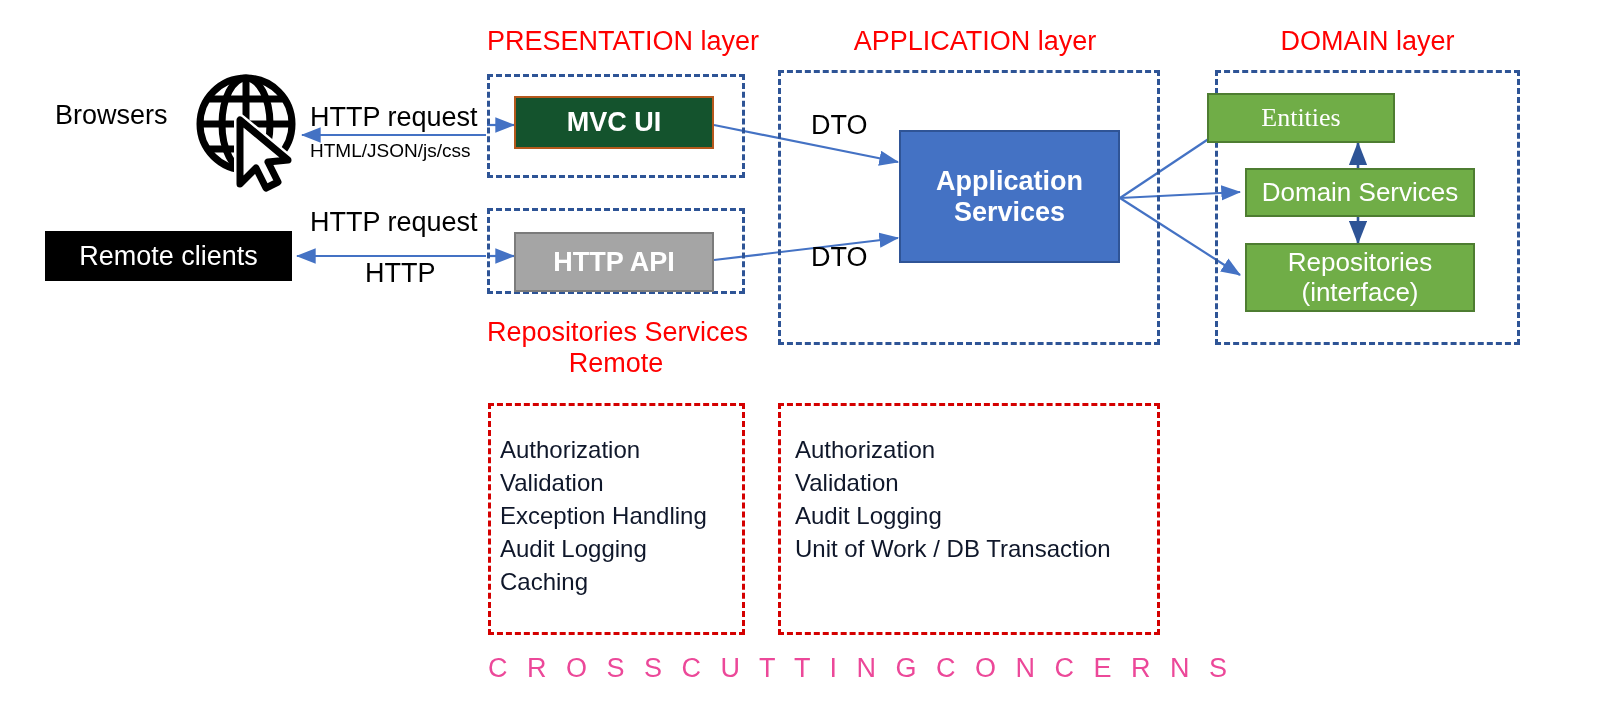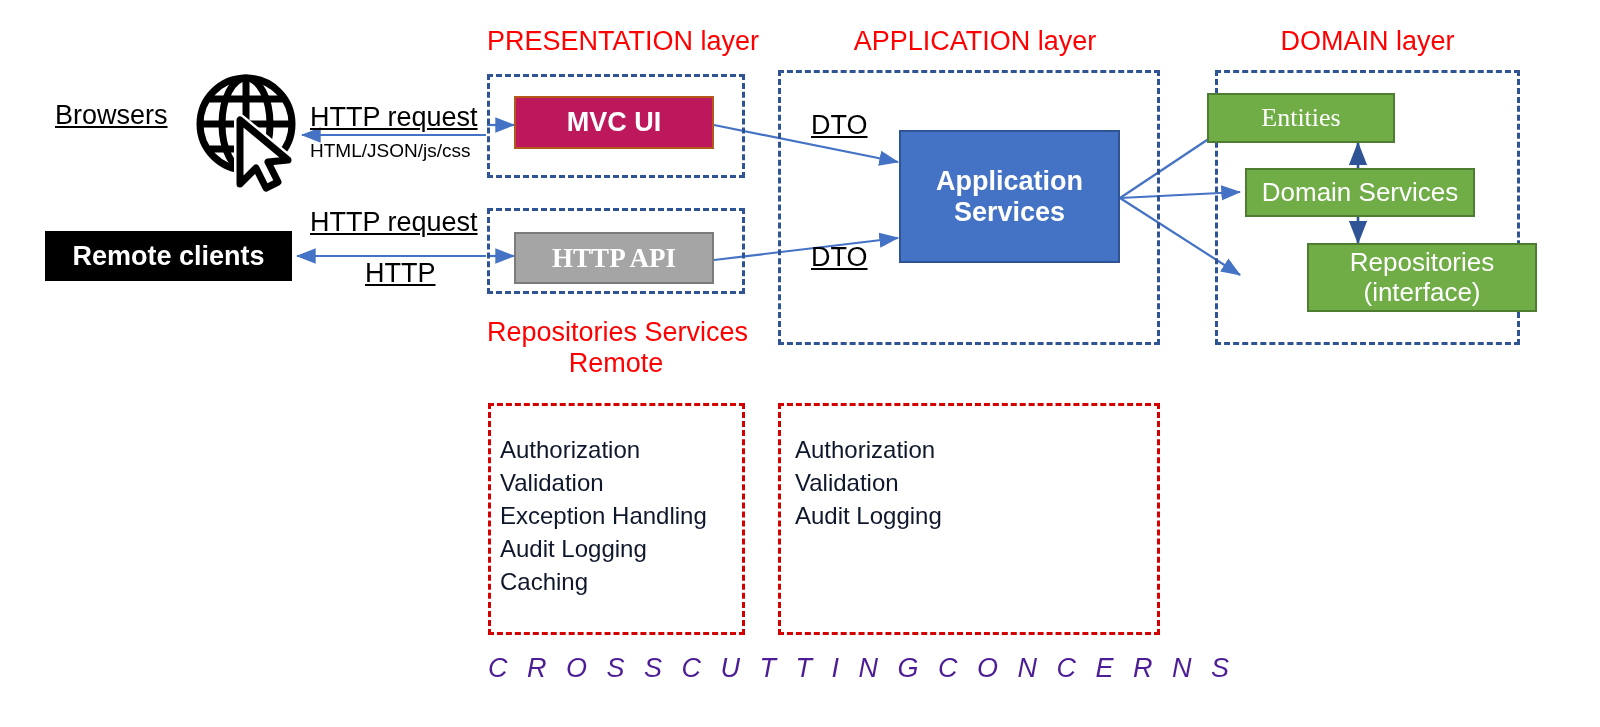--- a/index.html
+++ b/index.html
@@ -48,21 +48,21 @@
   .node {
     box-sizing: border-box;
     display: flex;
     align-items: center;
     justify-content: center;
     text-align: center;
     color: #ffffff;
     line-height: 1.12;
   }
   .node-mvc {
-    background: #be185d;
+    background: #14532d;
     border: 2px solid #B5581C;
     font-size: 27px;
     font-weight: bold;
   }
   .node-api {
     background: #A5A5A5;
     border: 2px solid #7B7B7B;
     font-size: 27px;
     font-weight: bold;
   }
@@ -74,44 +74,43 @@
   }
   .node-green {
     background: #70AD47;
     border: 2px solid #4E7D31;
     font-size: 26px;
     font-weight: 400;
   }
   .node-black {
     background: #000000;
     font-size: 27px;
-    font-weight: 700;
+    font-weight: 400;
   }
 
   
   .lbl {
     color: #000000;
     white-space: nowrap;
   }
-  .lbl-big { font-size: 27px; text-decoration: underline; }
+  .lbl-big { font-size: 27px; }
   .lbl-small { font-size: 19px; text-align: right; }
 
   
   .concern-list {
     color: #0f172a;
     font-size: 24px;
     line-height: 1.38;
     white-space: nowrap;
   }
 
   
   .cross-caption {
-    color: #4c1d95;
-    font-size: 27px;
-    font-style: italic;
+    color: #ec4899;
+    font-size: 27px;
     letter-spacing: 6px;
     white-space: nowrap;
     text-align: center;
   }
 
   svg { overflow: visible; }
 </style>
 </head>
 <body>
 
@@ -179,39 +178,39 @@
 
   <div class="abs lbl lbl-big" style="left:310px; top:207px;">HTTP request</div>
   <div class="abs lbl lbl-big" style="left:365px; top:258px;">HTTP</div>
 
   <div class="abs dash-blue" style="left:487px; top:74px; width:258px; height:104px;"></div>
 
   <div class="abs node node-mvc" style="left:514px; top:96px; width:200px; height:53px;">MVC UI</div>
 
   <div class="abs dash-blue" style="left:487px; top:208px; width:258px; height:86px;"></div>
 
-  <div class="abs node node-api" style="left:514px; top:232px; width:200px; height:52px;font-family:Liberation Serif, serif;">HTTP API</div>
+  <div class="abs node node-api" style="left:514px; top:232px; width:200px; height:60px;">HTTP API</div>
 
   <div class="abs dash-blue" style="left:778px; top:70px; width:382px; height:275px;"></div>
 
   <div class="abs lbl lbl-big" style="left:811px; top:110px;">DTO</div>
   <div class="abs lbl lbl-big" style="left:811px; top:242px;">DTO</div>
 
   <div class="abs node node-app" style="left:899px; top:130px; width:221px; height:133px; flex-direction:column;">
     <span>Application</span>
     <span>Services</span>
   </div>
 
   <div class="abs dash-blue" style="left:1215px; top:70px; width:305px; height:275px;"></div>
 
   <div class="abs node node-green" style="left:1207px; top:93px; width:188px; height:50px;font-family:Liberation Serif, serif;">Entities</div>
 
   <div class="abs node node-green" style="left:1245px; top:168px; width:230px; height:49px;">Domain Services</div>
 
-  <div class="abs node node-green" style="left:1307px; top:243px; width:230px; height:69px; flex-direction:column;">
+  <div class="abs node node-green" style="left:1245px; top:243px; width:230px; height:69px; flex-direction:column;">
     <span>Repositories</span>
     <span>(interface)</span>
   </div>
 
   <div class="abs layer-title" style="left:487px; top:317px; width:258px;">
     <div>Repositories Services</div>
     <div>Remote</div>
   </div>
 
   <div class="abs dash-red" style="left:488px; top:403px; width:257px; height:232px;"></div>
@@ -223,17 +222,18 @@
     <div>Audit Logging</div>
     <div>Caching</div>
   </div>
 
   <div class="abs dash-red" style="left:778px; top:403px; width:382px; height:232px;"></div>
 
   <div class="abs concern-list" style="left:795px; top:433px;">
     <div>Authorization</div>
     <div>Validation</div>
     <div>Audit Logging</div>
+    <div>Unit of Work / DB Transaction</div>
   </div>
 
   <div class="abs cross-caption" style="left:488px; top:653px; width:672px;">C R O S S    C U T T I N G    C O N C E R N S</div>
 
 </div>
 
 </body></html>

